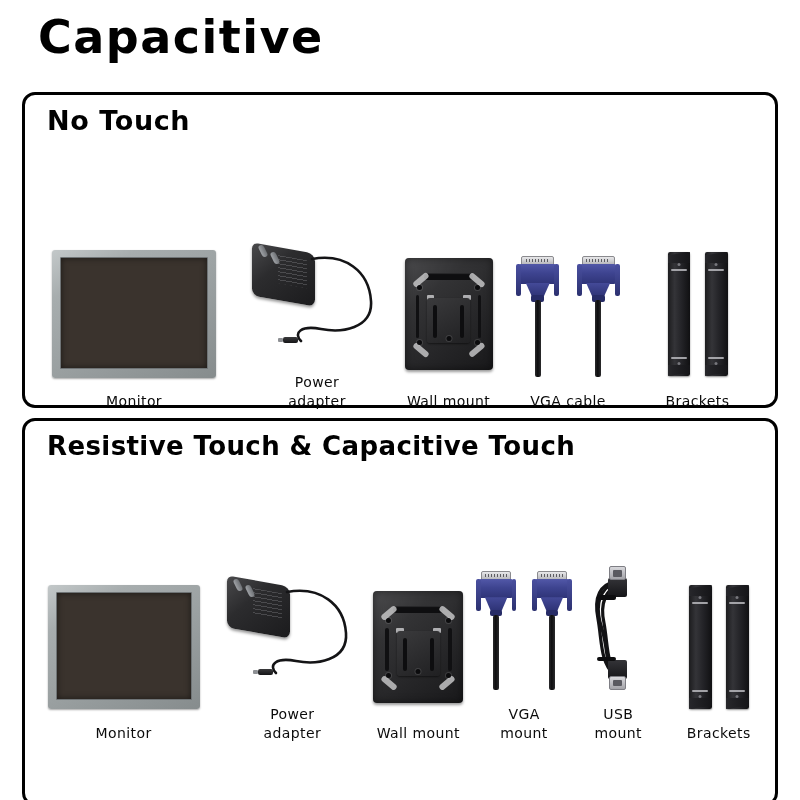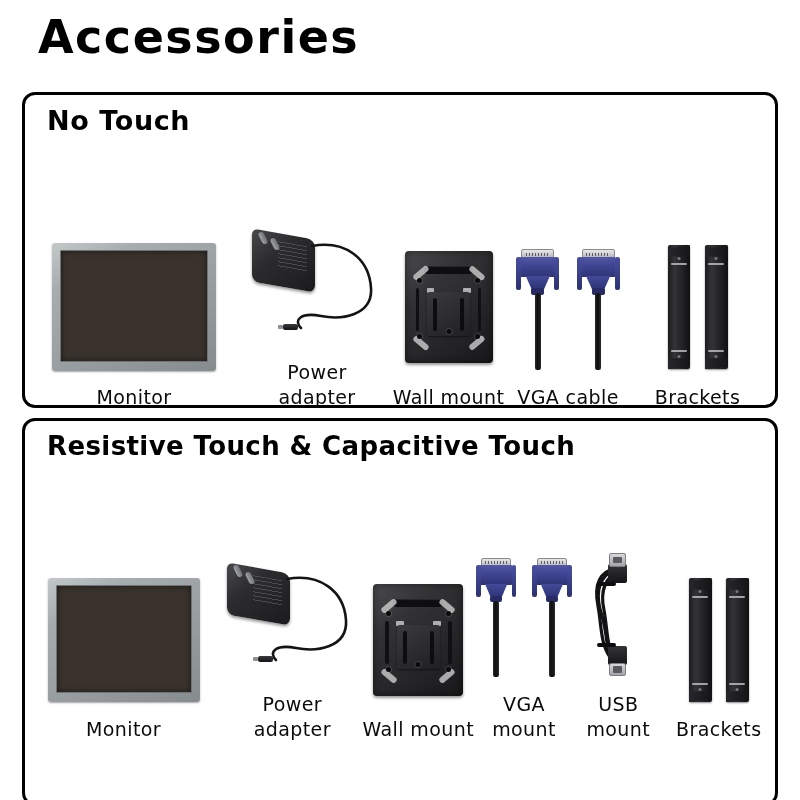--- a/index.html
+++ b/index.html
@@ -73,21 +73,21 @@
     height: 100%;
   }
   .art {
     position: relative;
     display: flex;
     align-items: center;
     justify-content: center;
   }
   .caption {
     font-family: "DejaVu Sans", sans-serif;
-    font-size: 19px;
+    font-size: 14px;
     color: #0b0b0b;
     text-align: center;
     line-height: 1.35;
     letter-spacing: 0.4px;
     margin-top: 12px;
     white-space: pre-line;
   }
 
   
   .monitor {
@@ -373,21 +373,21 @@
     width: 3px; height: 3px;
     background: #77777c;
     border-radius: 50%;
   }
   .brackets .bar .dot.d1 { top: 9%; }
   .brackets .bar .dot.d2 { bottom: 9%; }
 </style>
 </head>
 <body>
 
-<div class="page-title">Accessories</div>
+<div class="page-title">Capacitive</div>
 
 <div class="panel" id="panel-0">
   <div class="panel-title">No Touch</div>
 
   <div class="items">
 
     <div class="item" style="width:218px">
       <div class="art" style="width:170px;height:132px">
         <div class="monitor" style="width:164px;height:128px">
           <div class="screen"></div>

